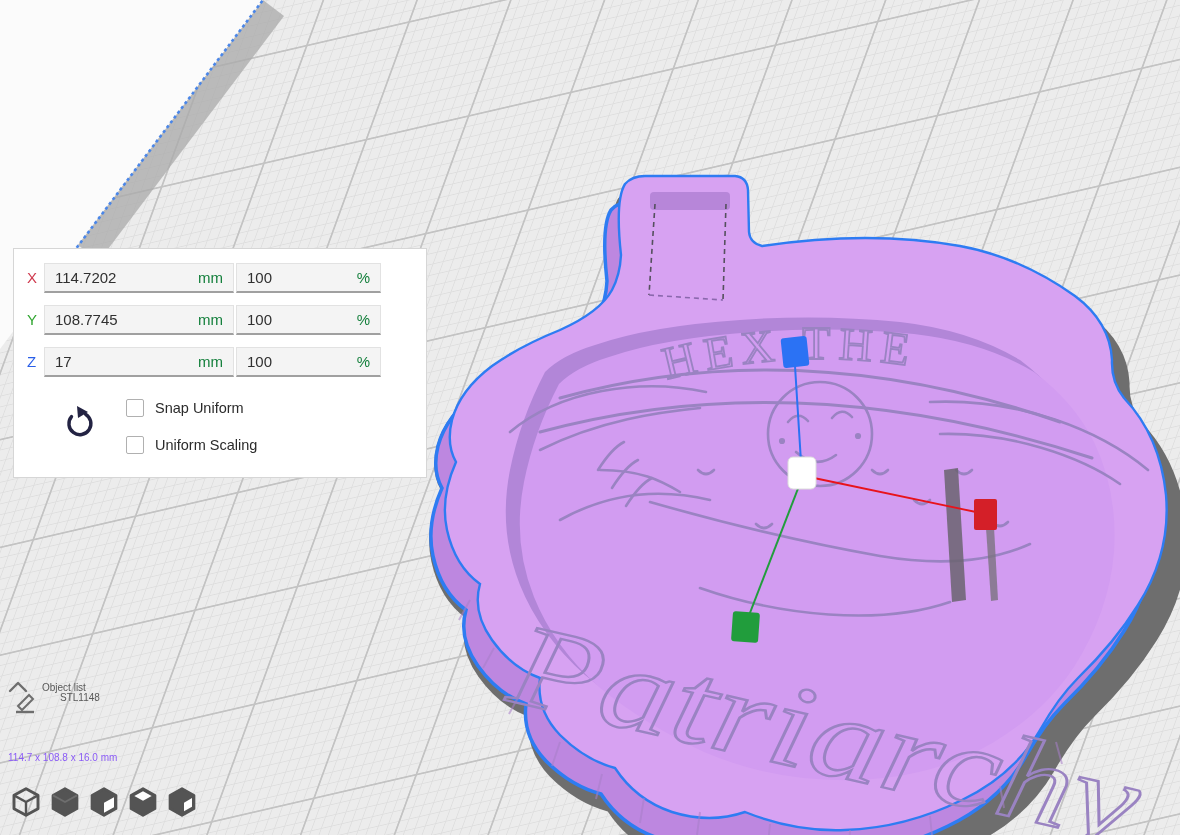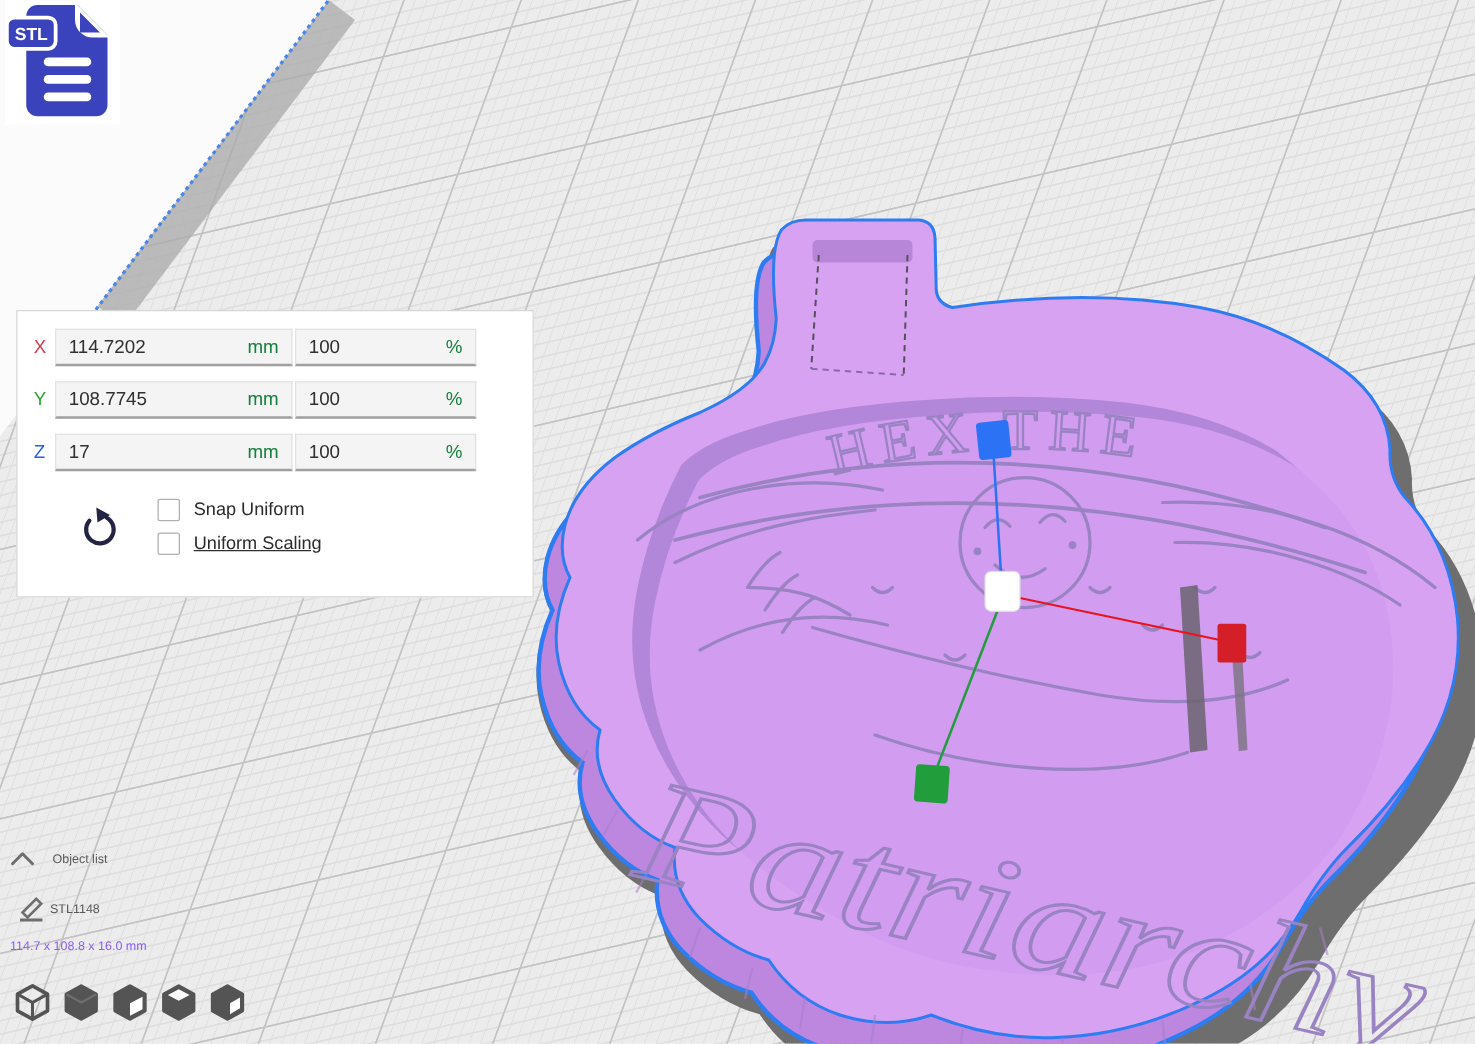--- a/index.html
+++ b/index.html
@@ -44,28 +44,28 @@
     position:absolute; top:0; height:30px; background:#f4f4f4;
     border:1px solid #e2e2e2; border-bottom:2px solid #a0a0a0;
   }
   .field .val { position:absolute; left:10px; top:0; line-height:27px; color:#303030; }
   .field .unit { position:absolute; right:10px; top:0; line-height:27px; color:#15803d; }
   .f1 { left:30px; width:190px; }
   .f2 { left:222px; width:145px; }
   .row-x { top:14px; } .row-y { top:56px; } .row-z { top:98px; }
   .reset-btn { position:absolute; left:46px; top:156px; width:36px; height:38px; background:none; border:none; cursor:pointer; }
   .cb-row { position:absolute; left:112px; height:20px; display:flex; align-items:center; }
-  .cb-row.cb1 { top:149px; } .cb-row.cb2 { top:176px;text-decoration:underline; }
+  .cb-row.cb1 { top:149px; } .cb-row.cb2 { top:186px; }
   .cb-box { width:18px; height:18px; border:1px solid #b0b0b0; border-radius:2px; background:#fff; }
   .cb-label { margin-left:11px; font-size:14.5px; color:#2b2b2b; }
 
   
   .bl { position:absolute; z-index:8; color:#585858; font-size:10px; }
   .obj-header { left:8px; top:681px; display:flex; align-items:center; gap:14px; }
-  .obj-item { left:14px; top:716px; display:flex; align-items:center; gap:4px; }
+  .obj-item { left:14px; top:692px; display:flex; align-items:flex-start; gap:24px; }
   .dims { left:8px; top:752px; color:#8b5cf6; }
   .view-toolbar { position:absolute; left:10px; top:786px; display:flex; gap:7px; z-index:8; }
   .view-btn { width:32px; height:32px; background:none; border:none; padding:0; cursor:pointer; }
   .view-btn svg { width:32px; height:32px; }
 </style>
 </head>
 <body>
 
 <div class="stage">
   <div class="grid-plane"></div>
@@ -164,33 +164,20 @@
       <line x1="795" y1="366" x2="801" y2="462" stroke="#2b72f4" stroke-width="2"></line>
       <line x1="799" y1="486" x2="748" y2="618" stroke="#219d3c" stroke-width="2"></line>
       <line x1="814" y1="478" x2="976" y2="512" stroke="#e8131b" stroke-width="1.8"></line>
       <rect x="782" y="337" width="26" height="30" rx="3" fill="#2b72f4" transform="rotate(-6 795 352)"></rect>
       <rect x="732" y="612" width="27" height="30" rx="3" fill="#219d3c" transform="rotate(4 745 627)"></rect>
       <rect x="974" y="499" width="23" height="31" rx="2" fill="#d41f28"></rect>
       <rect x="788" y="457" width="28" height="32" rx="5" fill="#ffffff" stroke="#dcdcdc" stroke-width="1"></rect>
     </g>
   </svg>
 
-  <div class="stl-icon">
-    <svg width="92" height="100" viewBox="0 0 92 100">
-      <rect x="0" y="0" width="92" height="100" fill="#ffffff"></rect>
-      <path d="M 26 4 h 32 l 24 24 v 56 a 9 9 0 0 1 -9 9 h -47 a 9 9 0 0 1 -9 -9 v -71 a 9 9 0 0 1 9 -9 z" fill="#3a43bb"></path>
-      <path d="M 56 2 l 28 28 l -14 0 a 14 14 0 0 1 -14 -14 z" fill="#ffffff"></path>
-      <path d="M 60 10 l 16 16 h -16 z" fill="#3a43bb"></path>
-      <rect x="31" y="46" width="38" height="7" rx="3.5" fill="#ffffff"></rect>
-      <rect x="31" y="60" width="38" height="7" rx="3.5" fill="#ffffff"></rect>
-      <rect x="31" y="74" width="38" height="7" rx="3.5" fill="#ffffff"></rect>
-      <rect x="1.5" y="14" width="39" height="25" rx="6" fill="#3a43bb" stroke="#ffffff" stroke-width="3"></rect>
-      <text x="21" y="32" text-anchor="middle" font-family="Liberation Sans, sans-serif" font-size="14" font-weight="bold" fill="#ffffff">STL</text>
-    </svg>
-  </div>
 
   <div class="scale-panel">
     <div class="axis-row row-x">
       <span class="axis-label axis-x">X</span>
       <div class="field f1">
         <span class="val">114.7202</span>
         <span class="unit">mm</span>
       </div>
       <div class="field f2">
         <span class="val">100</span>

